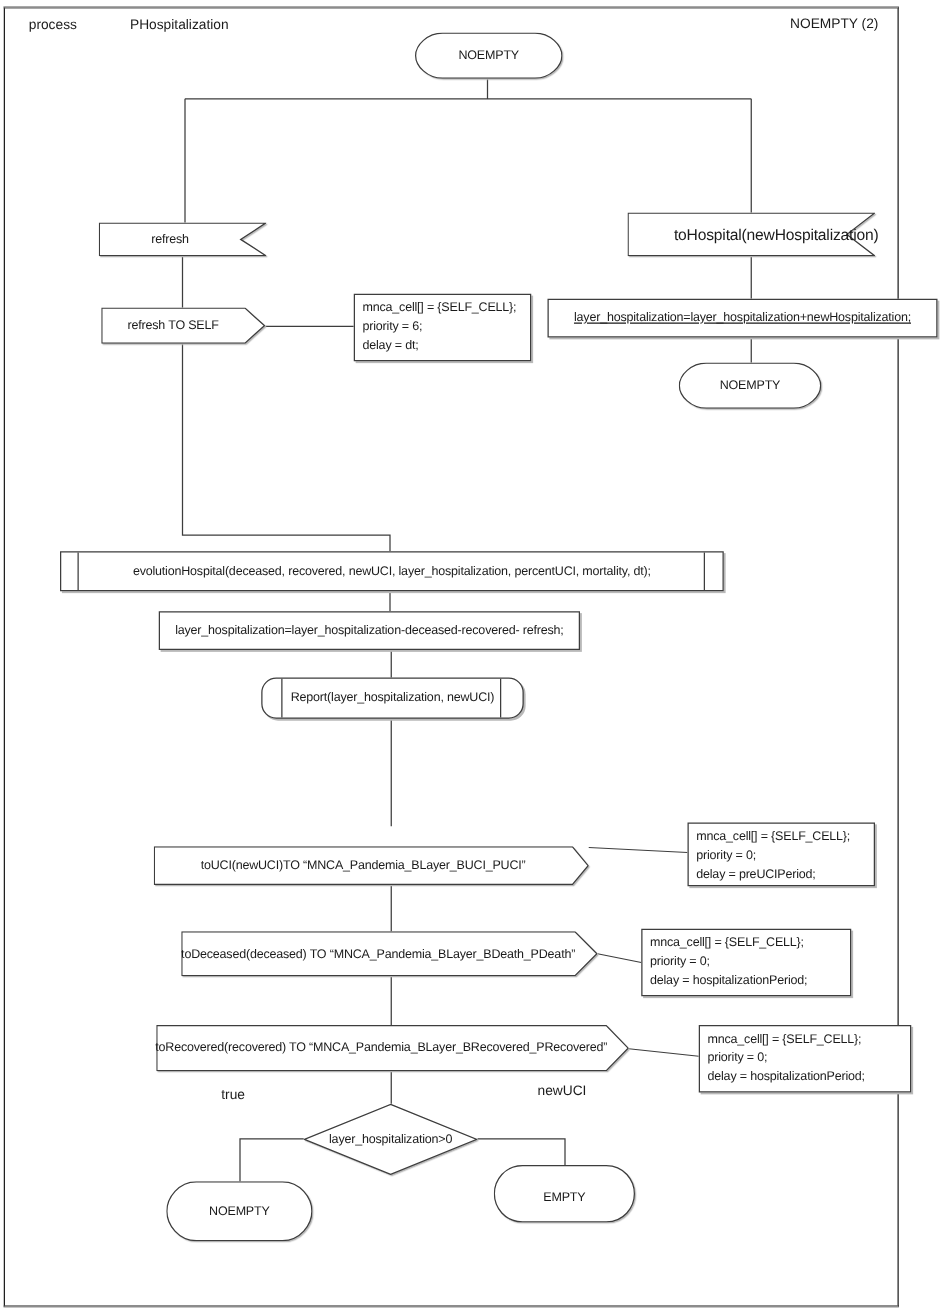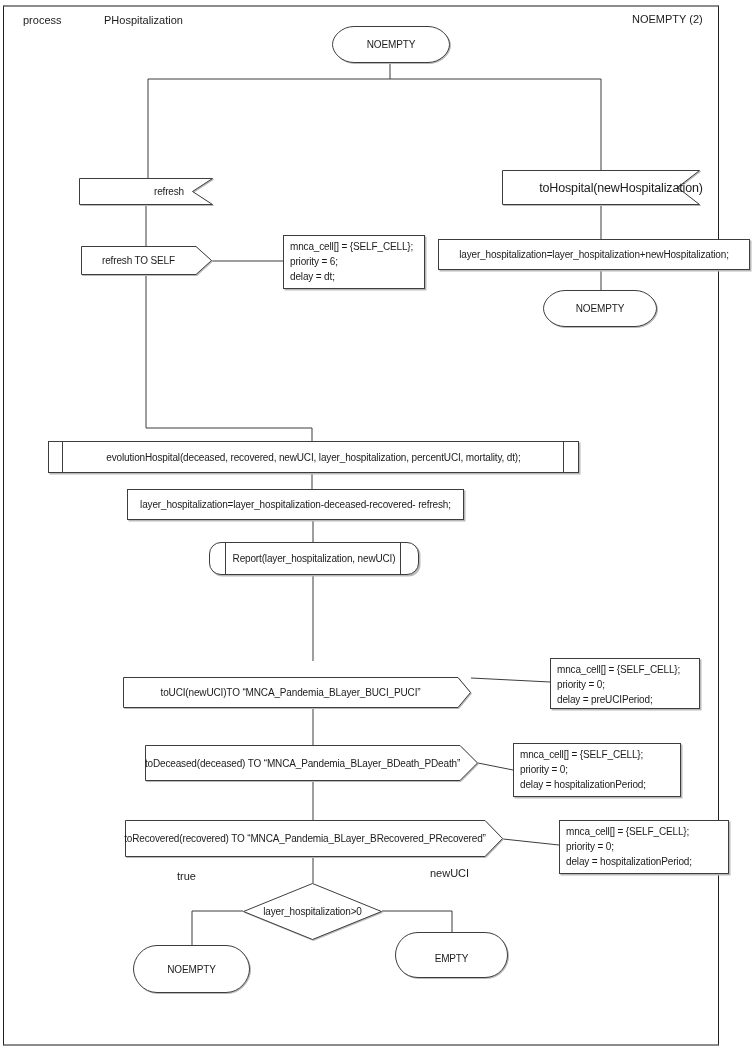--- a/index.html
+++ b/index.html
@@ -52,21 +52,21 @@
     <svg width="118" height="37">
       <path d="M22 .5 H96 C108 .5 117.5 10 117.5 18.5 C117.5 27 108 36.5 96 36.5 H22 C10 36.5 .5 27 .5 18.5 C.5 10 10 .5 22 .5 Z"></path>
     </svg>
     <span class="cap" style="left:0;width:118px;">NOEMPTY</span>
   </div>
 
   <div class="shape" style="left:79px;top:178px;width:134px;height:27px;">
     <svg width="134" height="27">
       <polygon points="0.5,0.5 133.5,0.5 113.5,13.5 133.5,26.5 0.5,26.5"></polygon>
     </svg>
-    <span class="cap" style="left:0;width:114px;margin-left:33px;">refresh</span>
+    <span class="cap" style="left:0;width:114px;">refresh</span>
   </div>
 
   <div class="shape" style="left:81px;top:246px;width:131px;height:29px;">
     <svg width="131" height="29">
       <polygon points="0.5,0.5 115,0.5 130.5,14.5 115,28.5 0.5,28.5"></polygon>
     </svg>
     <span class="cap" style="left:0;width:115px;">refresh TO SELF</span>
   </div>
 
   <div class="note" style="left:283px;top:235px;width:118px;height:49px;">
@@ -75,21 +75,21 @@
     <div>delay = dt;</div>
   </div>
 
   <div class="shape" style="left:502px;top:170px;width:198px;height:35px;">
     <svg width="198" height="35">
       <polygon points="0.5,0.5 197.5,0.5 175.5,17.5 197.5,34.5 0.5,34.5"></polygon>
     </svg>
     <span class="cap big" style="left:0;width:198px;">toHospital(newHospitalization)</span>
   </div>
 
-  <div class="box" style="left:438px;top:239px;width:310px;height:29px;">
+  <div class="box" style="left:438px;top:239px;width:310px;height:29px;text-decoration:underline;">
     <span>layer_hospitalization=layer_hospitalization+newHospitalization;</span>
   </div>
 
   <div class="shape" style="left:543px;top:290px;width:114px;height:37px;">
     <svg width="114" height="37">
       <path d="M22 .5 H92 C104 .5 113.5 10 113.5 18.5 C113.5 27 104 36.5 92 36.5 H22 C10 36.5 .5 27 .5 18.5 C.5 10 10 .5 22 .5 Z"></path>
     </svg>
     <span class="cap" style="left:0;width:114px;">NOEMPTY</span>
   </div>
 

